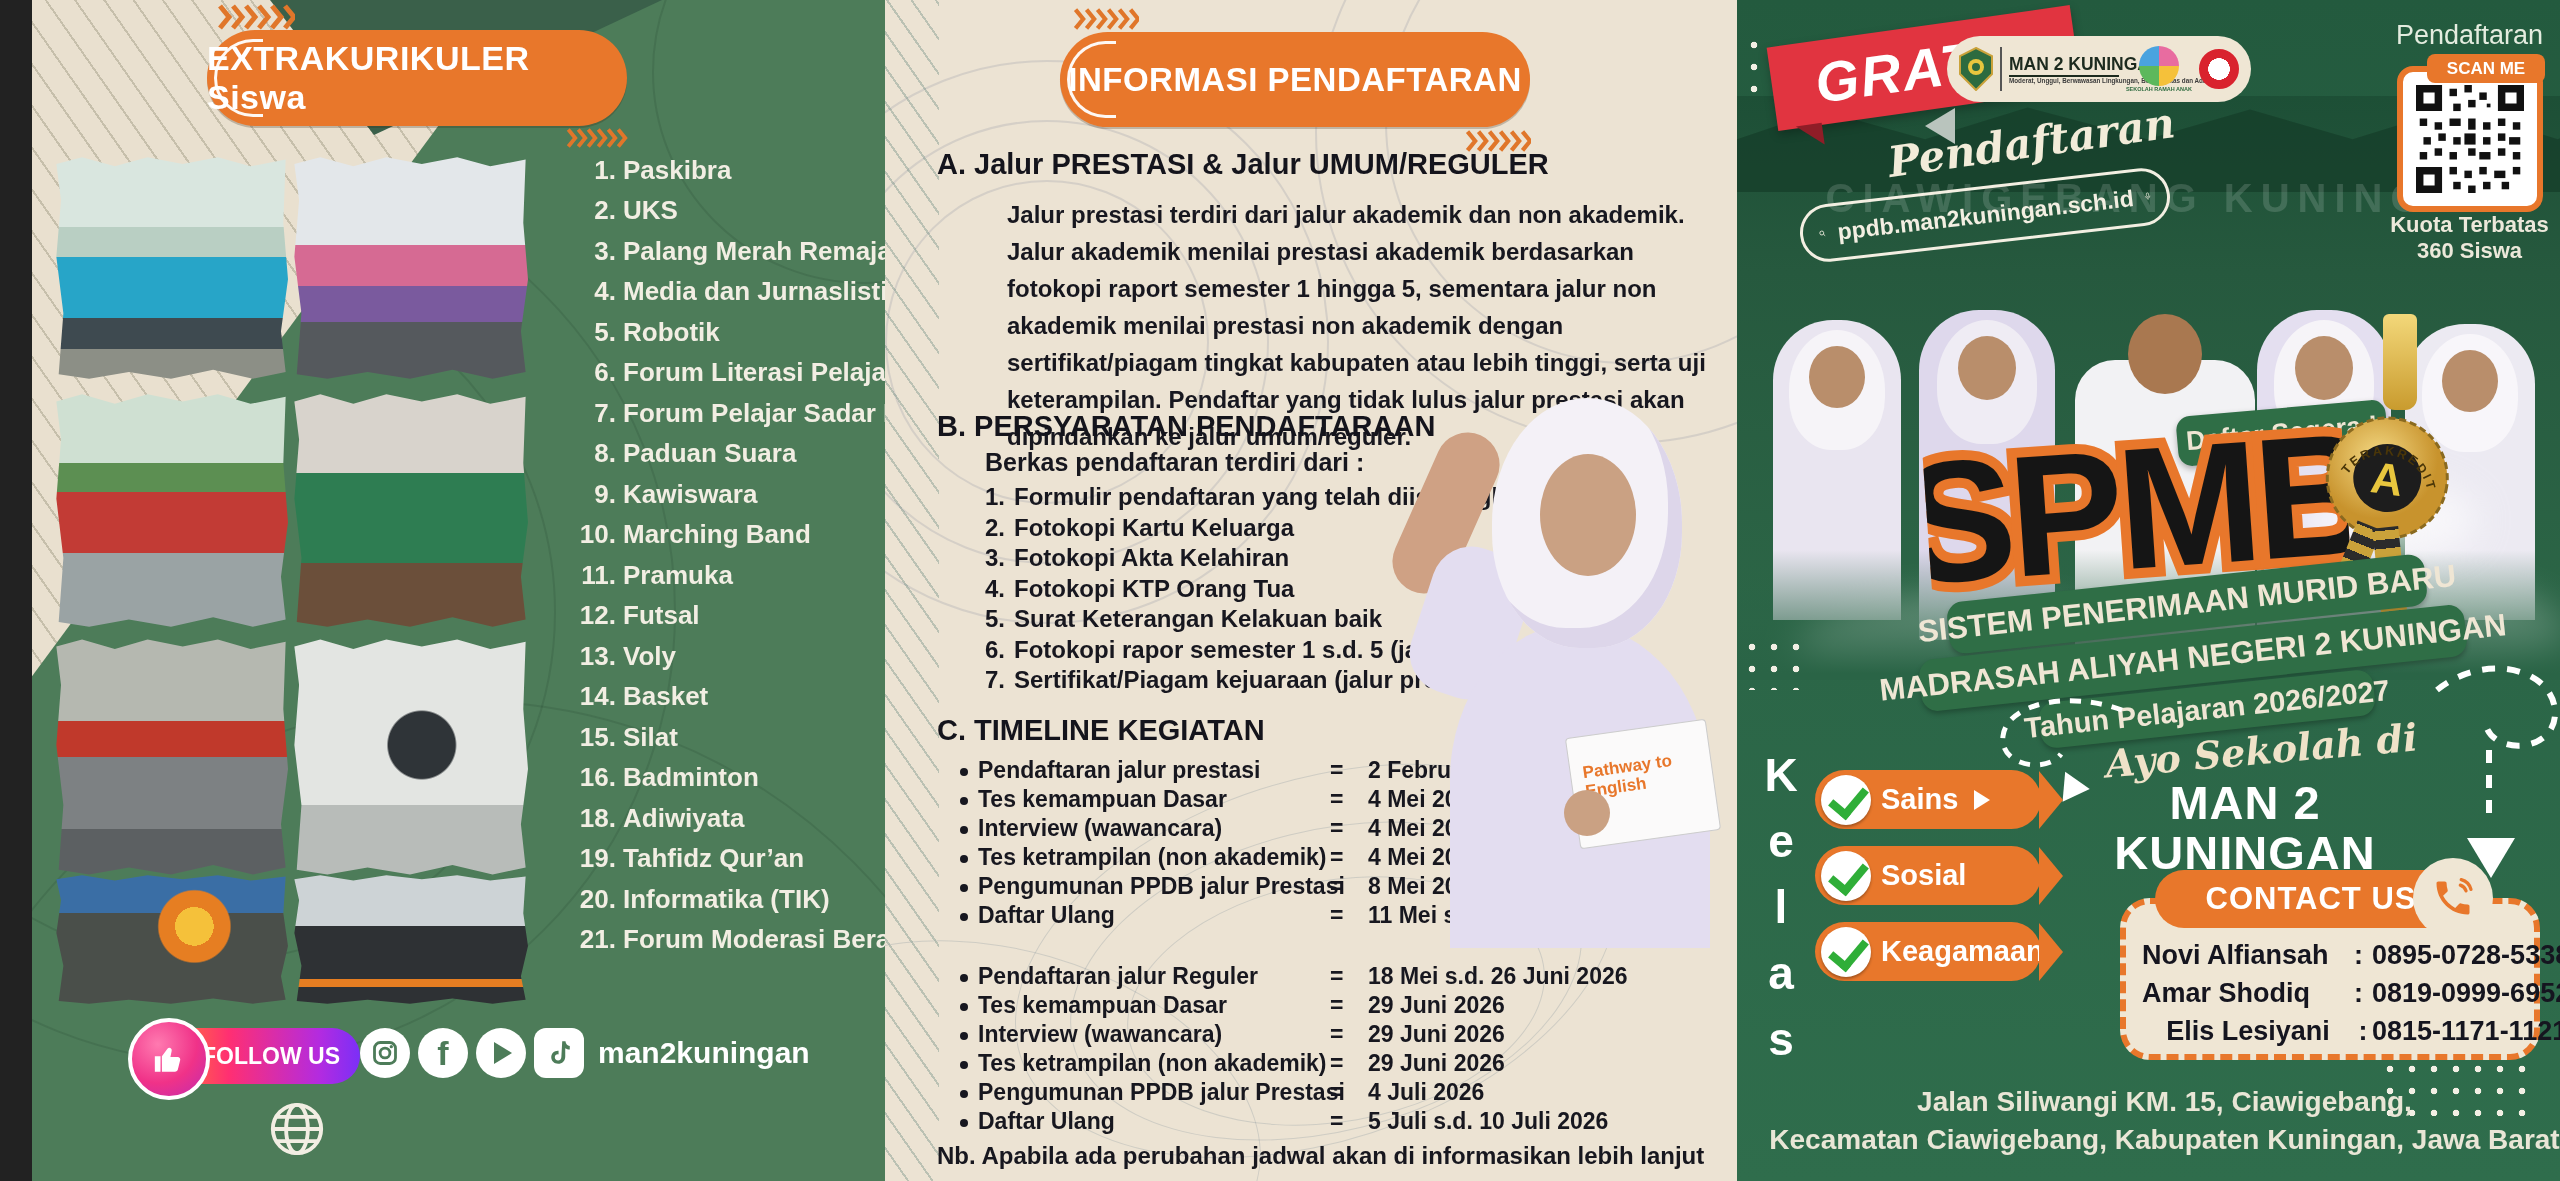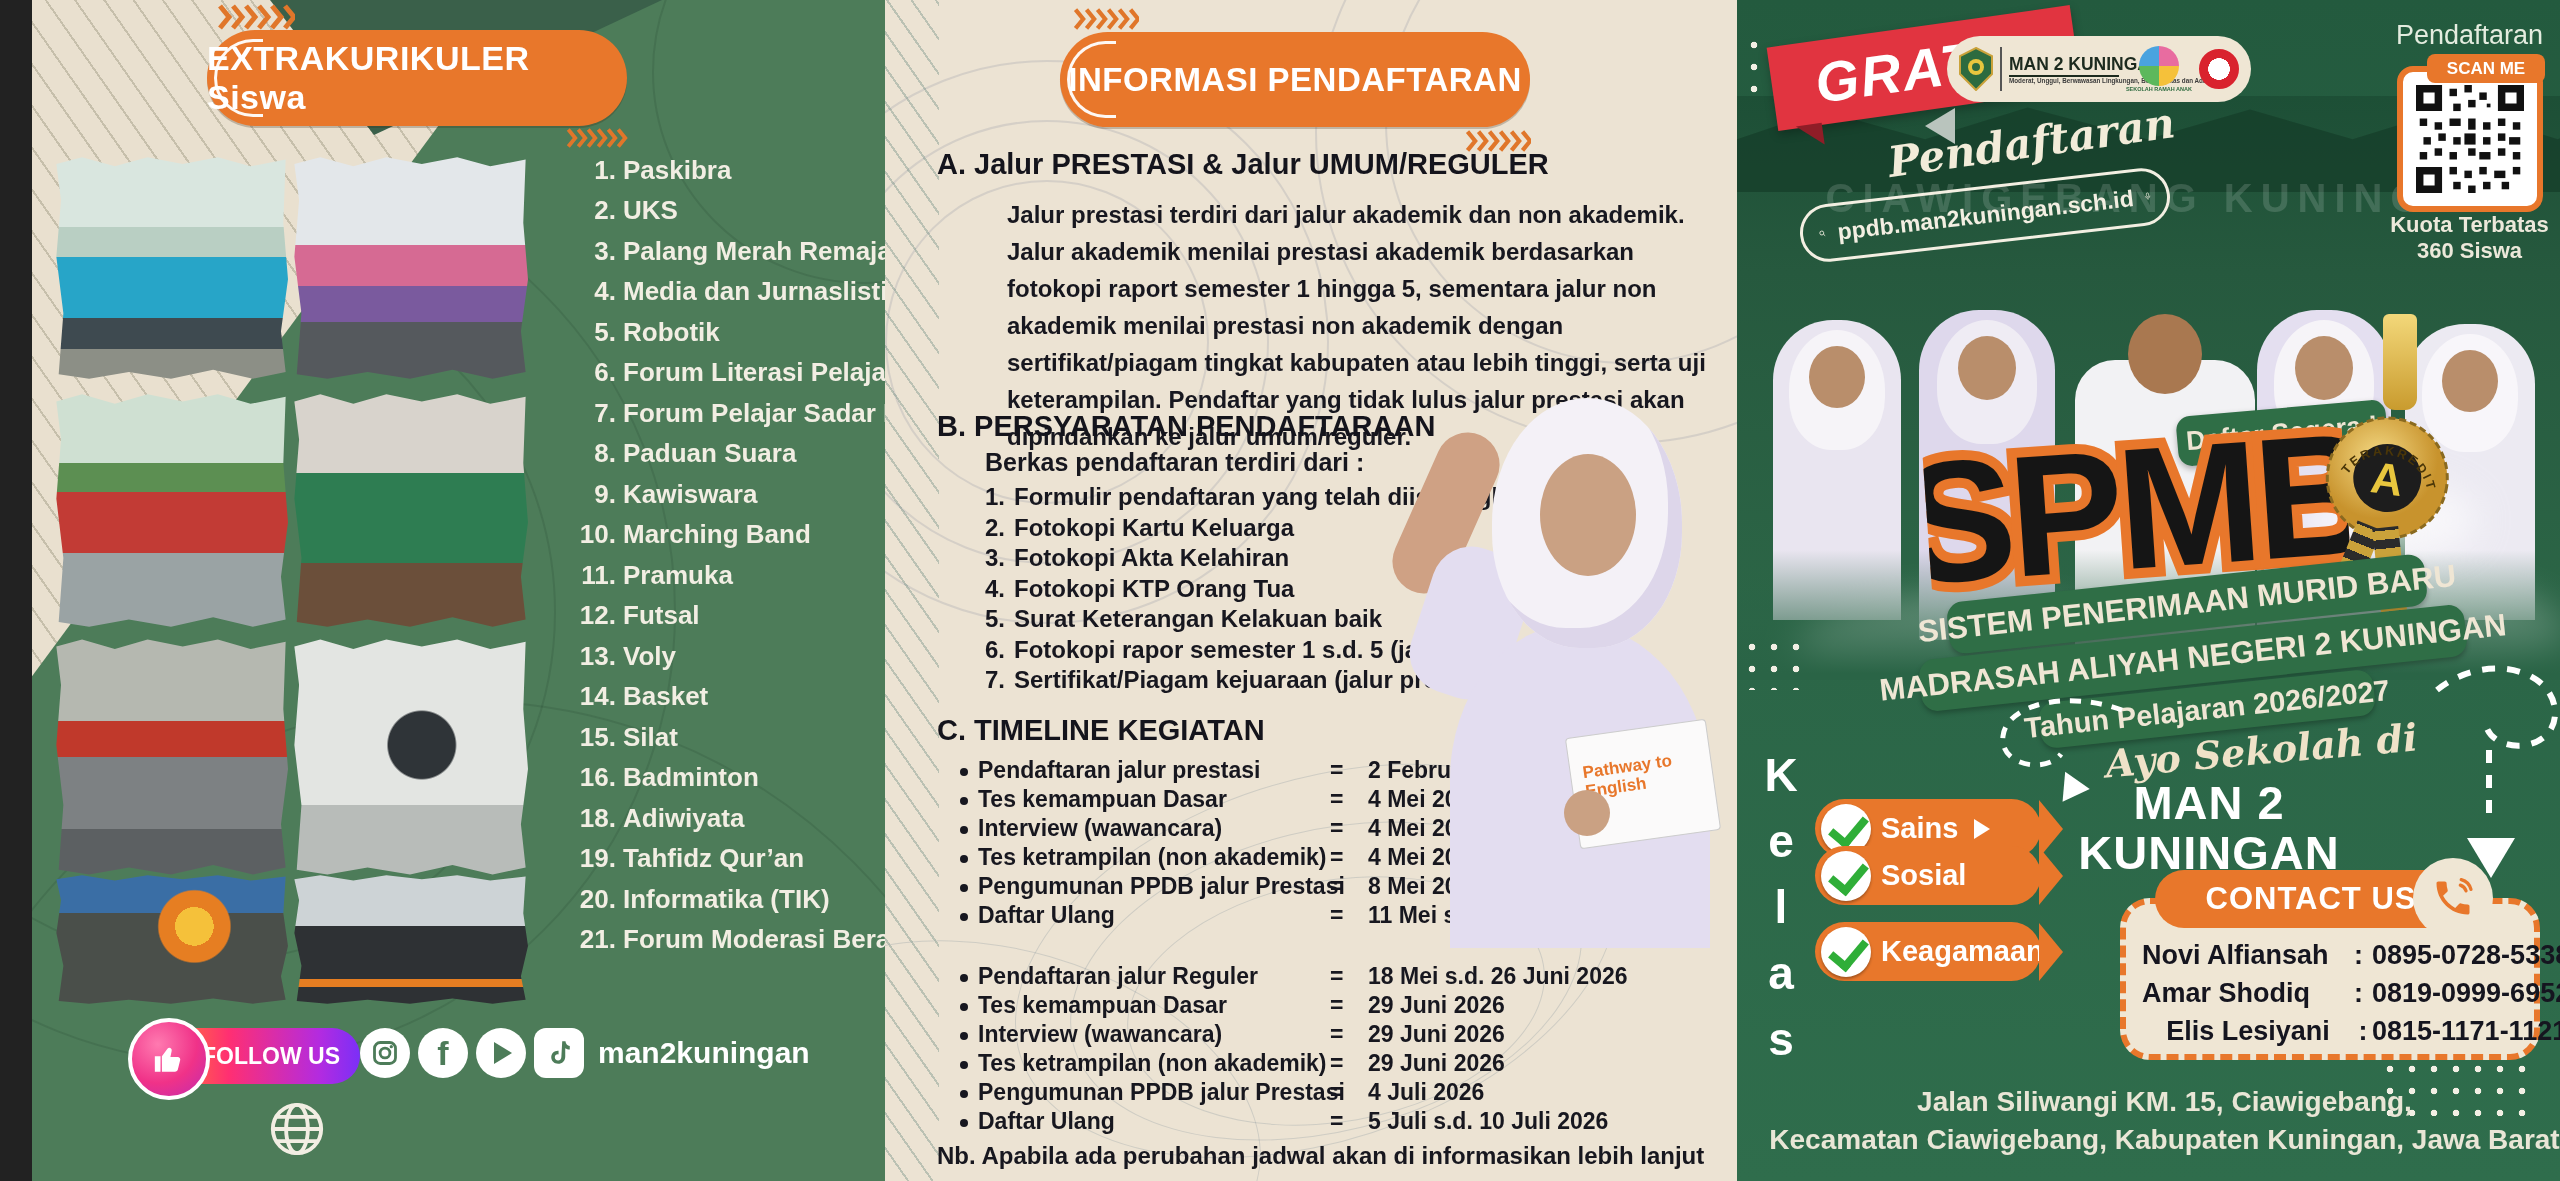--- a/index.html
+++ b/index.html
@@ -113,21 +113,21 @@
     color:#efe6d4;font-weight:700;font-size:27px;box-shadow:0 3px 6px rgba(0,0,0,.3);}
   .spmb{position:absolute;left:190px;top:400px;transform:rotate(-4deg);}
   .medal{position:absolute;left:586px;top:414px;transform:rotate(8deg);}
   .ribbon{position:absolute;width:26px;height:84px;
     background:repeating-linear-gradient(0deg,#caa23a 0 9px,#2b2b2b 9px 18px);}
   .subpill{position:absolute;background:#2f6e46;border-radius:16px;display:flex;align-items:center;
     justify-content:center;color:#efe6d4;font-weight:800;white-space:nowrap;
     transform:rotate(-6deg);box-shadow:0 3px 5px rgba(0,0,0,.25);}
   .ayo{position:absolute;left:368px;top:728px;transform:rotate(-5deg);
     font-family:"DejaVu Serif",serif;font-style:italic;font-weight:700;font-size:38px;color:#efe2c8;}
-  .bigname{position:absolute;left:312px;top:778px;width:320px;text-align:center;color:#fff;
+  .bigname{position:absolute;left:348px;top:778px;width:320px;text-align:center;color:#fff;
     font-weight:800;font-size:47px;line-height:50px;letter-spacing:1px;}
   .kletter{position:absolute;left:22px;width:44px;text-align:center;color:#fff;font-weight:800;font-size:46px;}
   .kpill{position:absolute;left:78px;width:226px;height:59px;background:#e8772b;border-radius:30px;
     display:flex;align-items:center;color:#fff;font-weight:800;font-size:29px;
     padding-left:66px;box-sizing:border-box;}
   .kpill::after{content:'';position:absolute;right:-22px;top:50%;transform:translateY(-50%);
     border-left:24px solid #e8772b;border-top:29px solid transparent;border-bottom:29px solid transparent;}
   .kcheck{position:absolute;left:6px;top:50%;transform:translateY(-50%);width:50px;height:50px;
     background:#fff;border-radius:50%;box-shadow:0 2px 3px rgba(0,0,0,.3);}
   .kcheck i{position:absolute;left:16px;top:6px;width:15px;height:28px;border-right:8px solid #2fae38;
@@ -641,21 +641,21 @@
       <path d="M10 30 C 60 -10, 130 10, 128 55 C 126 95, 60 95, 58 60 M 62 90 L 62 165"></path>
     </svg>
     <div class="gtri" style="left:730px;top:838px;border-top:40px solid #fff;border-left:24px solid transparent;border-right:24px solid transparent;"></div>
 
     <div class="kletter" style="top:748px;">K</div>
     <div class="kletter" style="top:814px;">e</div>
     <div class="kletter" style="top:880px;">l</div>
     <div class="kletter" style="top:946px;">a</div>
     <div class="kletter" style="top:1012px;">s</div>
 
-    <div class="kpill" style="top:799px;text-align:center;">
+    <div class="kpill" style="top:770px;text-align:center;">
       <span class="kcheck">
           <i></i>
         </span>
       <span>Sains</span>
       <span class="play"></span>
     </div>
     <div class="kpill" style="top:846px;">
       <span class="kcheck">
           <i></i>
         </span>

